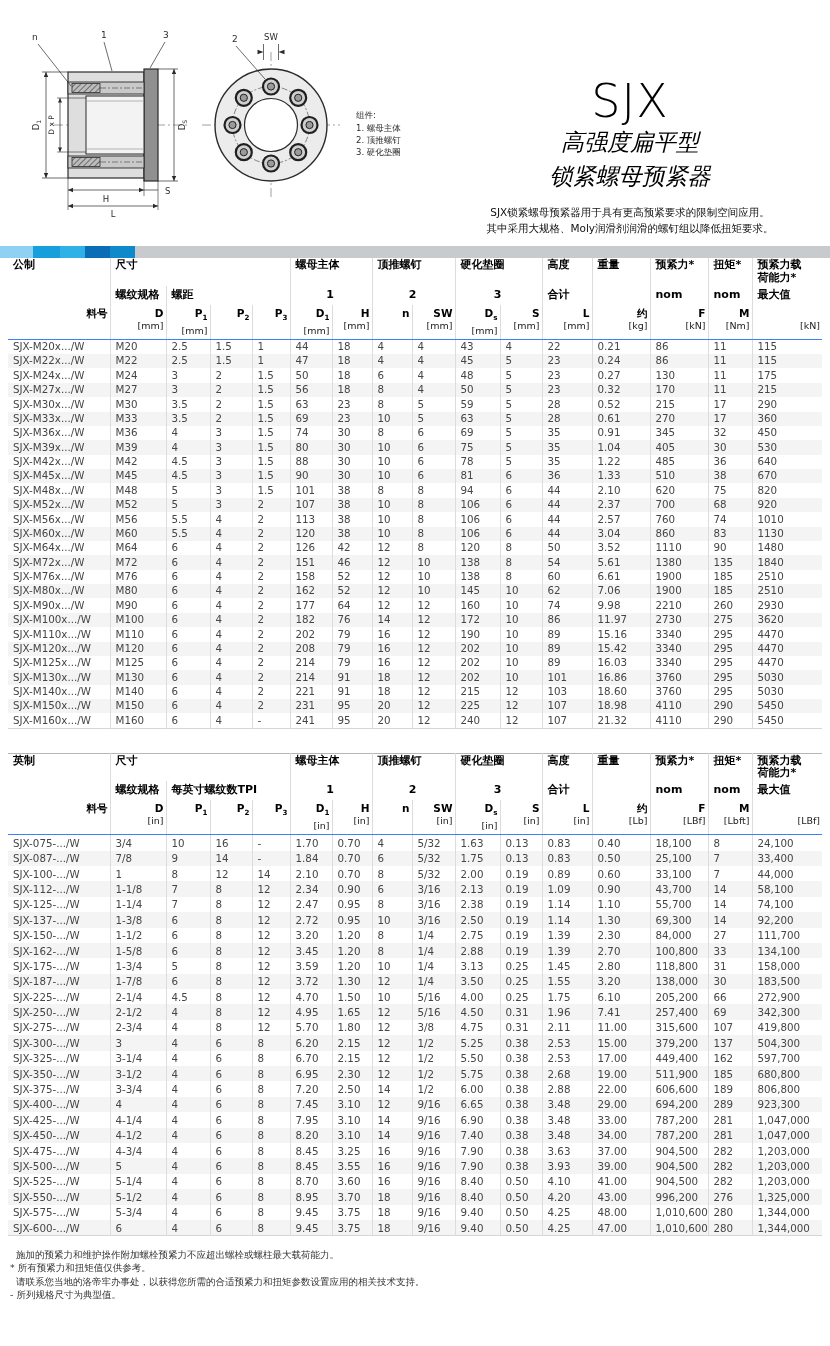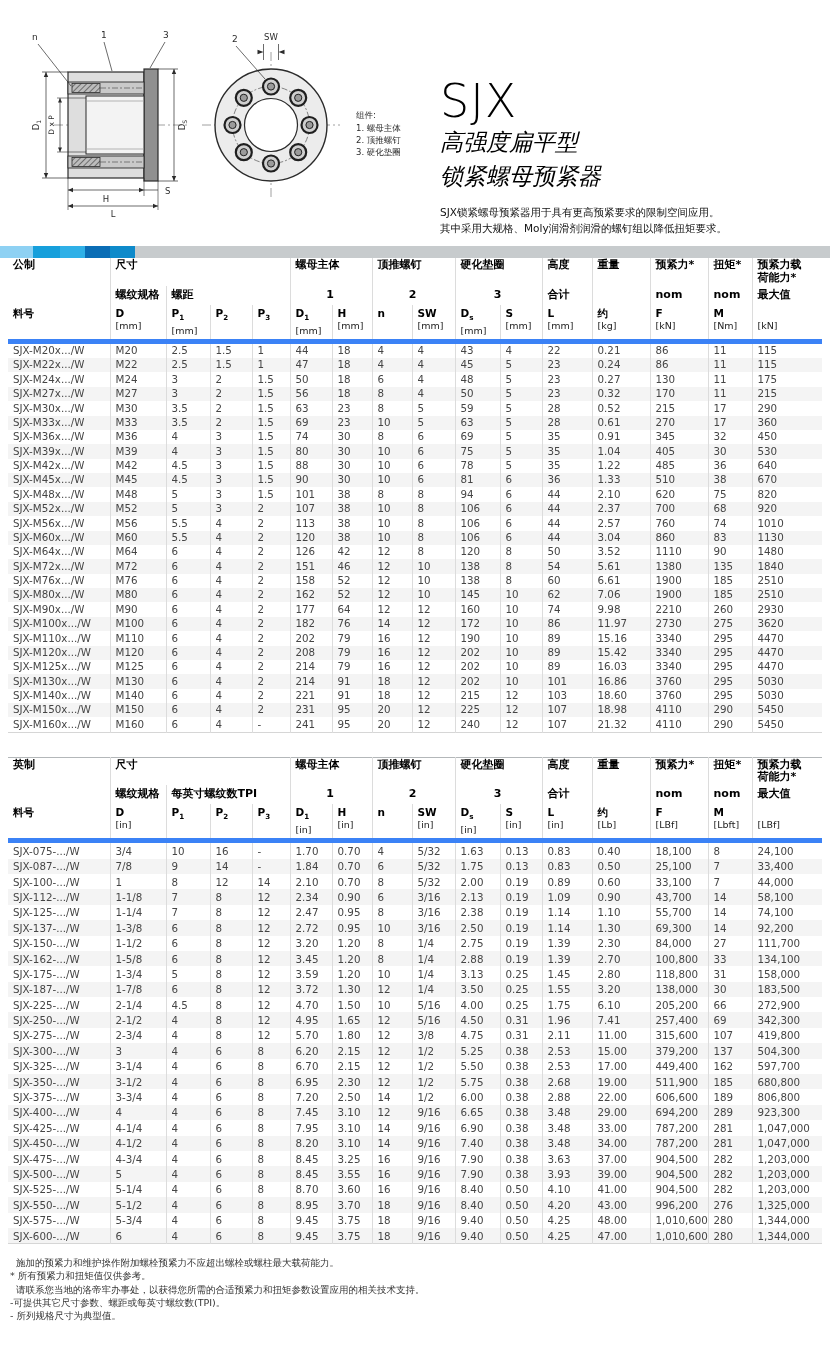--- a/index.html
+++ b/index.html
@@ -2,21 +2,21 @@
 <html><head>
 <meta charset="utf-8">
 <style>
   html,body{margin:0;padding:0;background:#fff;}
   body{width:830px;font-family:"DejaVu Sans","Liberation Sans",sans-serif;color:#1a1a1a;}
   .page{width:830px;min-height:1346px;position:relative;overflow:hidden;background:#fff;}
 
   
   .top{display:flex;padding:26px 8px 0 8px;}
   .drawing{width:432px;flex:0 0 432px;}
-  .titleblock{flex:1;text-align:left;padding-top:52px;padding-right:2px;}
+  .titleblock{flex:1;text-align:center;padding-top:52px;padding-right:2px;}
   .brand{font-size:46px;font-weight:300;letter-spacing:1px;line-height:1.0;color:#000;}
   .subtitle{font-size:23px;font-weight:400;line-height:1.3;color:#000;margin-top:4px;font-style:italic;}
   .desc{margin-top:12px;font-size:10.5px;line-height:1.55;color:#111;font-weight:500;}
 
   
   .stripe{display:flex;height:12px;margin:10px 0 0 0;width:830px;}
   .stripe .seg{height:12px;}
   .stripe .rest{flex:1;height:12px;}
 
   
@@ -24,21 +24,21 @@
   table.dt{table-layout:fixed;width:814px;border-collapse:collapse;border-bottom:1px solid #d6d6d6;}
   table.dt.bordered-top{border-top:1px solid #b3b7b9;}
   table.dt th,table.dt td{border-left:1px solid #dcdcdc;text-align:left;vertical-align:top;
       padding:1px 2px 1px 5px;font-weight:normal;overflow:hidden;white-space:nowrap;}
   table.dt th:first-child,table.dt td:first-child{border-left:none;}
   table.dt thead th{background:#fff;color:#000;}
   tr.grow th{font-size:11px;font-weight:bold;white-space:pre-line;line-height:1.15;height:24px;}
   tr.srow th{font-size:11px;font-weight:bold;height:17px;line-height:15px;}
   tr.srow th.ctr{text-align:center;padding-left:0;}
   tr.crow th{padding-bottom:2px;}
-  tr.crow th{border-bottom:5px solid #3b82f6;}
+  tr.crow th{border-bottom:1px solid #3b82f6;text-align:right;}
   .lbl{font-size:10.5px;font-weight:bold;line-height:14px;min-height:14px;}
   .unit{font-size:9.5px;font-weight:normal;color:#222;line-height:12px;min-height:12px;}
   sub{font-size:68%;}
   table.dt tbody td{font-size:10.3px;color:#454545;line-height:11.6px;}
   table.metric tbody td{line-height:11.6px;padding-top:1.4px;padding-bottom:1.4px;}
   table.imperial tbody td{line-height:12.2px;padding-top:1.6px;padding-bottom:1.6px;}
   table.dt tbody tr:nth-child(even) td{background:#f4f4f4;}
   .gap{height:24px;}
 
   
@@ -1393,17 +1393,16 @@
             <td>1,344,000</td>
           </tr>
         </tbody>
       </table>
   </div>
 
   <div class="notes" id="footnotes">
       <div>  施加的预紧力和维护操作附加螺栓预紧力不应超出螺栓或螺柱最大载荷能力。</div>
       <div>* 所有预紧力和扭矩值仅供参考。</div>
       <div>  请联系您当地的洛帝牢办事处，以获得您所需的合适预紧力和扭矩参数设置应用的相关技术支持。</div>
-      <div>-可提供其它尺寸参数、螺距或每英寸螺纹数(TPI)。</div>
       <div>- 所列规格尺寸为典型值。</div>
     </div>
 
 </div>
 
 </body></html>

